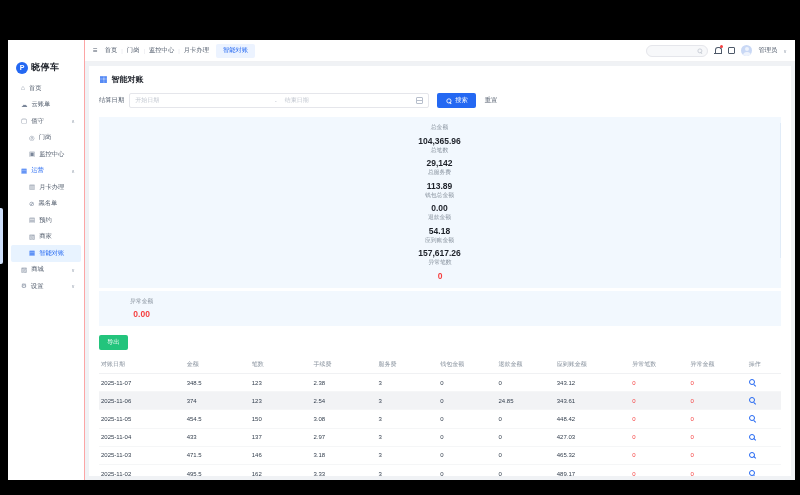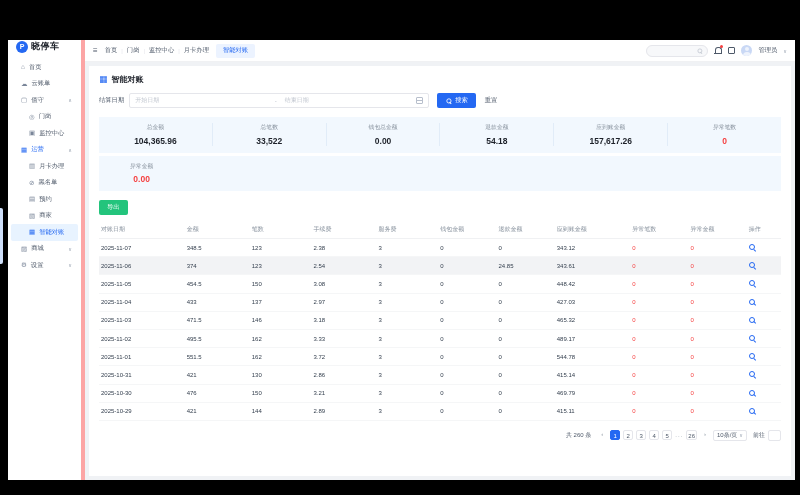--- a/index.html
+++ b/index.html
@@ -4,21 +4,21 @@
 <style>
   * { margin:0; padding:0; box-sizing:border-box; font-family:"Liberation Sans","DejaVu Sans",sans-serif; }
   html,body { width:800px; height:495px; }
   body { background:#000; position:relative; overflow:hidden; }
 
   .edge-strip { position:absolute; left:0; top:208px; width:3px; height:56px; background:#cfe0fb; border-radius:0 2px 2px 0; }
 
   .app { position:absolute; left:8px; top:40px; width:787px; height:440px; background:#fff; display:flex; overflow:hidden; }
 
   
-  .sidebar { width:77px; background:#fff; border-right:4px solid #fca5a5; flex:none; padding-top:0; }
+  .sidebar { width:77px; background:#fff; border-right:1px solid #fca5a5; flex:none; padding-top:21px; }
   .logo-row { display:flex; align-items:center; padding:0 0 6px 8px; }
   .logo-badge { width:12px; height:12px; border-radius:50%; background:#2468f2; color:#fff; font-size:7px; font-weight:bold; display:flex; align-items:center; justify-content:center; }
   .logo-name { font-size:9px; font-weight:bold; color:#1d2129; margin-left:3px; letter-spacing:0.5px; }
   .side-item { display:flex; align-items:center; height:16.5px; font-size:6.3px; color:#4e5969; padding-left:10px; position:relative; cursor:pointer; margin:0 3px; border-radius:2px; }
   .side-item.lvl2 { padding-left:18px; }
   .side-item .s-icon { font-size:6.5px; margin-right:4px; color:#7a8699; line-height:1; }
   .side-item .s-arrow { position:absolute; right:6px; font-size:5px; color:#9aa4b2; }
   .side-item.parent-active, .side-item.parent-active .s-icon { color:#2468f2; }
   .side-item.active { background:#e8f3ff; color:#2468f2; }
   .side-item.active .s-icon { color:#2468f2; }
@@ -60,21 +60,21 @@
   .cal { width:7px; height:7px; border:1px solid #b8bfcc; border-radius:1px; position:relative; flex:none; }
   .cal::before { content:""; position:absolute; top:1.5px; left:0; right:0; height:1px; background:#b8bfcc; }
   .btn-search { height:15px; background:#2468f2; color:#fff; border:none; border-radius:2px; font-size:6.3px; padding:0 8px; margin-left:8px; display:flex; align-items:center; gap:3px; cursor:pointer; }
   .btn-reset { font-size:6.3px; color:#4e5969; margin-left:9px; background:none; border:none; cursor:pointer; }
 
   .mag { position:relative; display:inline-block; width:7px; height:7px; flex:none; }
   .mag::before { content:""; position:absolute; left:0.5px; top:0.5px; width:4px; height:4px; border:1px solid currentColor; border-radius:50%; }
   .mag::after { content:""; position:absolute; left:5px; top:5px; width:2.5px; height:1px; background:currentColor; transform:rotate(45deg); transform-origin:0 0; }
 
   .stats { margin-top:9px; }
-  .stats-row { display:flex; background:#f2f8fe; padding:6px 0 7px; }
+  .stats-row { display:flex; background:#f2f8fe; padding:6px 0 7px;flex-direction:column; }
   .stat-cell { flex:1; text-align:center; border-right:1px solid #e1ecf8; }
   .stat-cell:last-child { border-right:none; }
   .stat-label { font-size:5.8px; color:#86909c; }
   .stat-value { font-size:8.5px; font-weight:bold; color:#1d2129; margin-top:3.5px; }
   .stat-value.red { color:#f53f3f; }
   .stats-row2 { margin-top:3px; background:#f2f8fe; padding:6px 0 7px; display:flex; }
   .stats-row2 .stat-cell { flex:none; width:12.5%; border-right:none; }
 
   .btn-export { margin-top:9px; background:#23c47c; color:#fff; border:none; border-radius:2px; font-size:6.3px; padding:3px 8px; cursor:pointer; display:inline-block; }
 
@@ -219,21 +219,25 @@
         </div>
 
         <div class="stats">
           <div class="stats-row" id="stats-row">
               <div class="stat-cell">
                 <div class="stat-label">总金额</div>
                 <div class="stat-value">104,365.96</div>
               </div>
               <div class="stat-cell">
                 <div class="stat-label">总笔数</div>
-                <div class="stat-value">33,522</div>
+                <div class="stat-value">29,142</div>
+              </div>
+              <div class="stat-cell">
+                <div class="stat-label">总服务费</div>
+                <div class="stat-value">113.89</div>
               </div>
               <div class="stat-cell">
                 <div class="stat-label">钱包总金额</div>
                 <div class="stat-value">0.00</div>
               </div>
               <div class="stat-cell">
                 <div class="stat-label">退款金额</div>
                 <div class="stat-value">54.18</div>
               </div>
               <div class="stat-cell">

